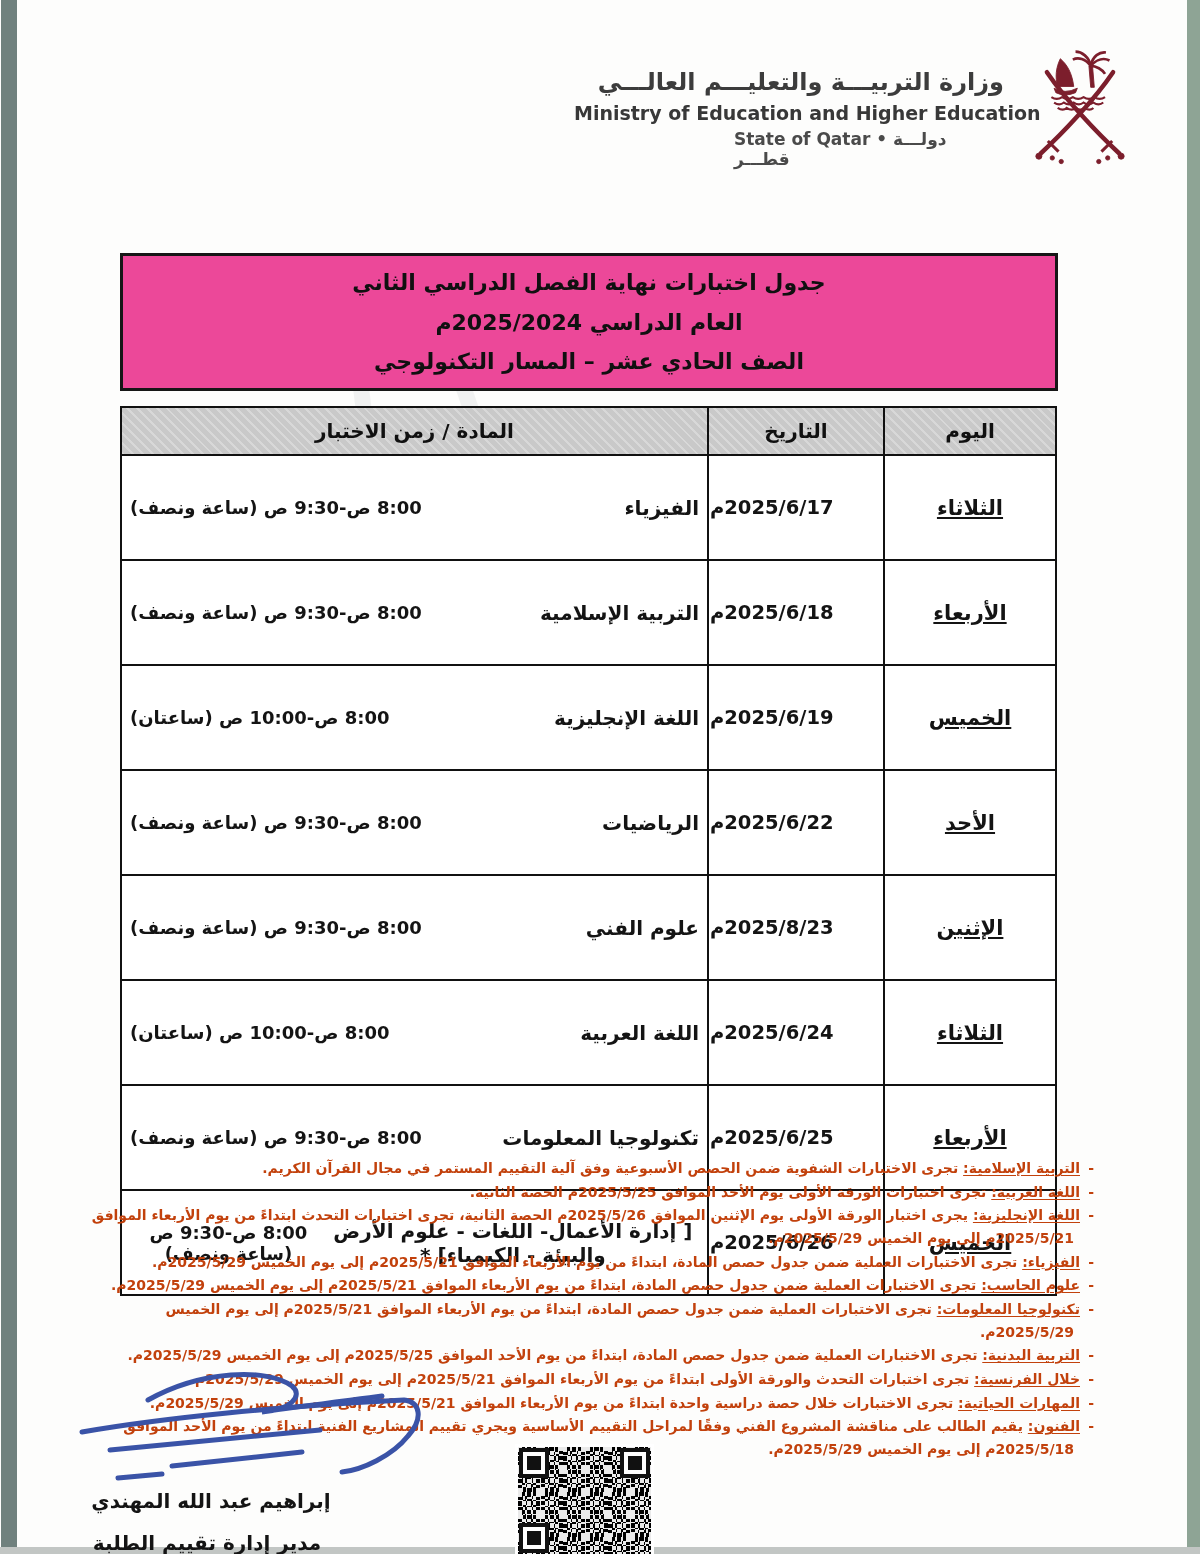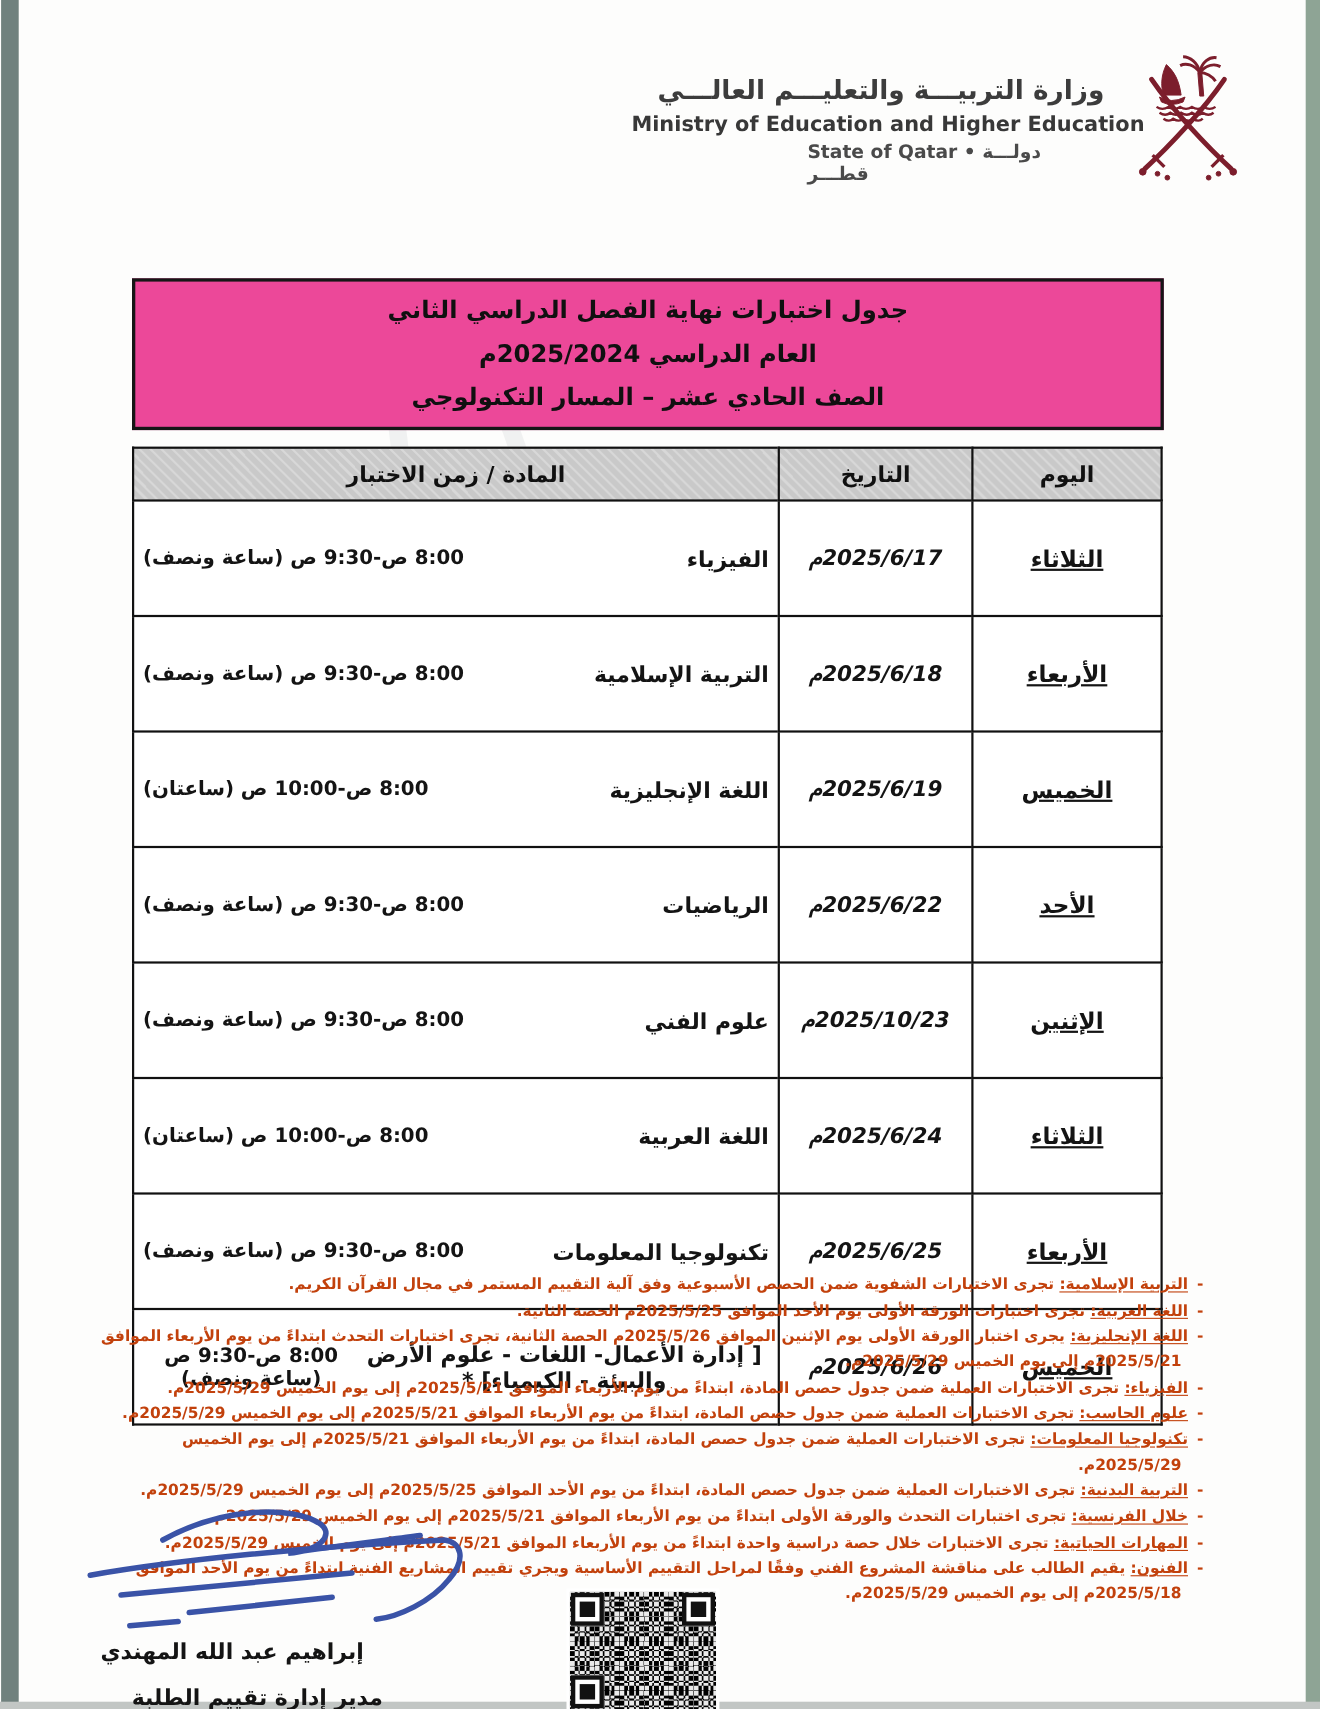--- a/index.html
+++ b/index.html
@@ -40,40 +40,40 @@
   .exam-table th,.exam-table td{border:2.6px solid #111;margin-left:20px;}
   .exam-table th{
     height:44px;background:#c9c9c9;
     background-image:repeating-linear-gradient(45deg, rgba(255,255,255,.28) 0 2px, rgba(0,0,0,0) 2px 7px);
     font-size:20px;font-weight:bold;color:#101010;
   }
   .col-day{width:172px;}
   .col-date{width:176px;}
   .exam-table td{height:85px;}
   .cell-day{font-size:21px;font-weight:bold;text-align:center;text-decoration:underline;}
-  .cell-date{font-size:19.5px;font-weight:bold;text-align:center;direction:rtl;font-style:italic;}
+  .cell-date{font-size:19.5px;font-weight:bold;text-align:left;direction:rtl;}
   .cell-subject{padding:9px 8px;}
   .subject-inner{height:100%;display:flex;flex-direction:row;justify-content:space-between;align-items:center;}
   .subject-name{font-size:20px;font-weight:bold;text-align:center;}
   .subject-time{font-size:18px;font-weight:bold;text-align:center;direction:rtl;}
 
   
   .footnotes{
     position:absolute;top:1157px;right:106px;width:1004px;
     direction:rtl;text-align:right;font-size:14px;font-weight:bold;color:#c2410c;
     line-height:1.62;
   }
   .fn{padding-right:20px;text-indent:-20px;margin-bottom:1px;}
   .fn-label{text-decoration:underline;text-underline-offset:2px;}
   .fn-bullet{display:inline-block;width:14px;text-indent:0;}
 
   
   .signature-svg{position:absolute;left:52px;top:1366px;width:388px;height:120px;}
   .sig-name{position:absolute;left:58px;top:1489px;width:306px;text-align:center;font-size:20px;font-weight:bold;direction:rtl;}
-  .sig-title{position:absolute;left:42px;top:1531px;width:306px;text-align:right;font-size:20px;font-weight:bold;direction:rtl;}
+  .sig-title{position:absolute;left:54px;top:1531px;width:306px;text-align:center;font-size:20px;font-weight:bold;direction:rtl;}
 
   
   .qr{
     position:absolute;left:518px;top:1447px;width:133px;height:107px;
     background:
       conic-gradient(#151515 25%, #fff 0 50%, #151515 0 75%, #fff 0) 0 0 / 9px 9px,
       conic-gradient(#fff 25%, #151515 0 50%, #fff 0 75%, #151515 0) 0 0 / 15px 15px;
     background-blend-mode:difference;
     outline:3px solid #fff;
   }
@@ -187,21 +187,21 @@
       <td class="cell-date">2025/6/22م</td>
       <td class="cell-subject">
         <div class="subject-inner">
           <div class="subject-name">الرياضيات</div>
           <div class="subject-time">8:00 ص-9:30 ص (ساعة ونصف)</div>
         </div>
       </td>
     </tr>
     <tr>
       <td class="cell-day">الإثنين</td>
-      <td class="cell-date">2025/10/23م</td>
+      <td class="cell-date">2025/8/23م</td>
       <td class="cell-subject">
         <div class="subject-inner">
           <div class="subject-name">علوم الفني</div>
           <div class="subject-time">8:00 ص-9:30 ص (ساعة ونصف)</div>
         </div>
       </td>
     </tr>
     <tr>
       <td class="cell-day">الثلاثاء</td>
       <td class="cell-date">2025/6/24م</td>

